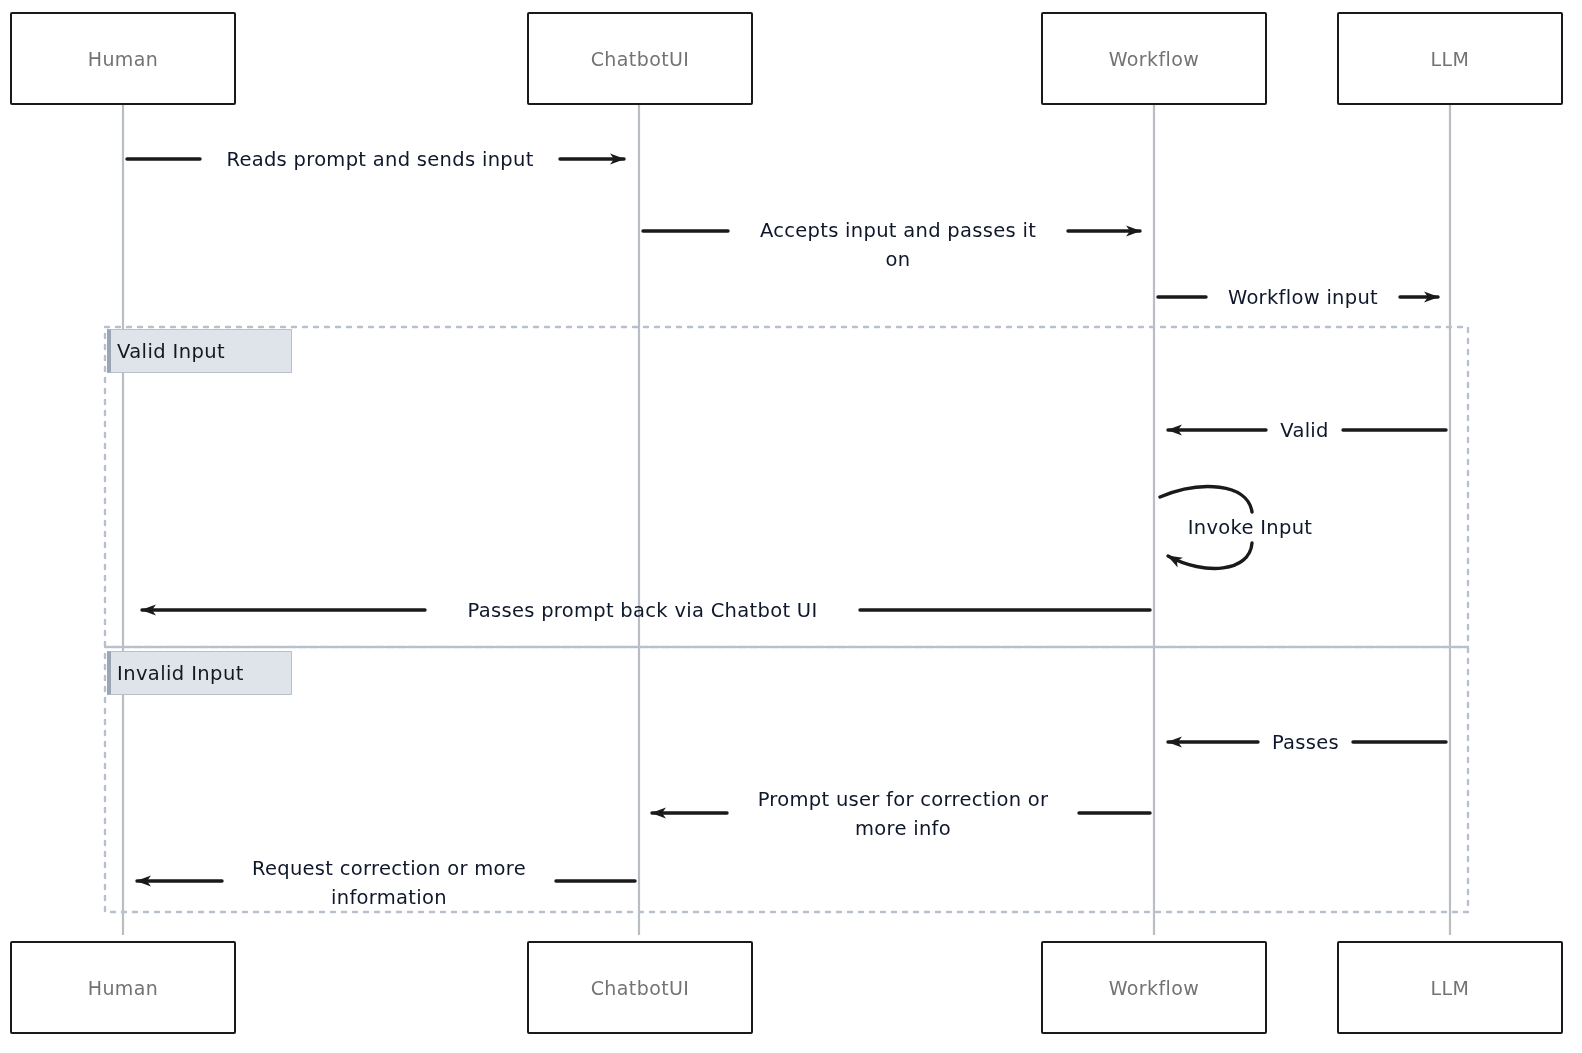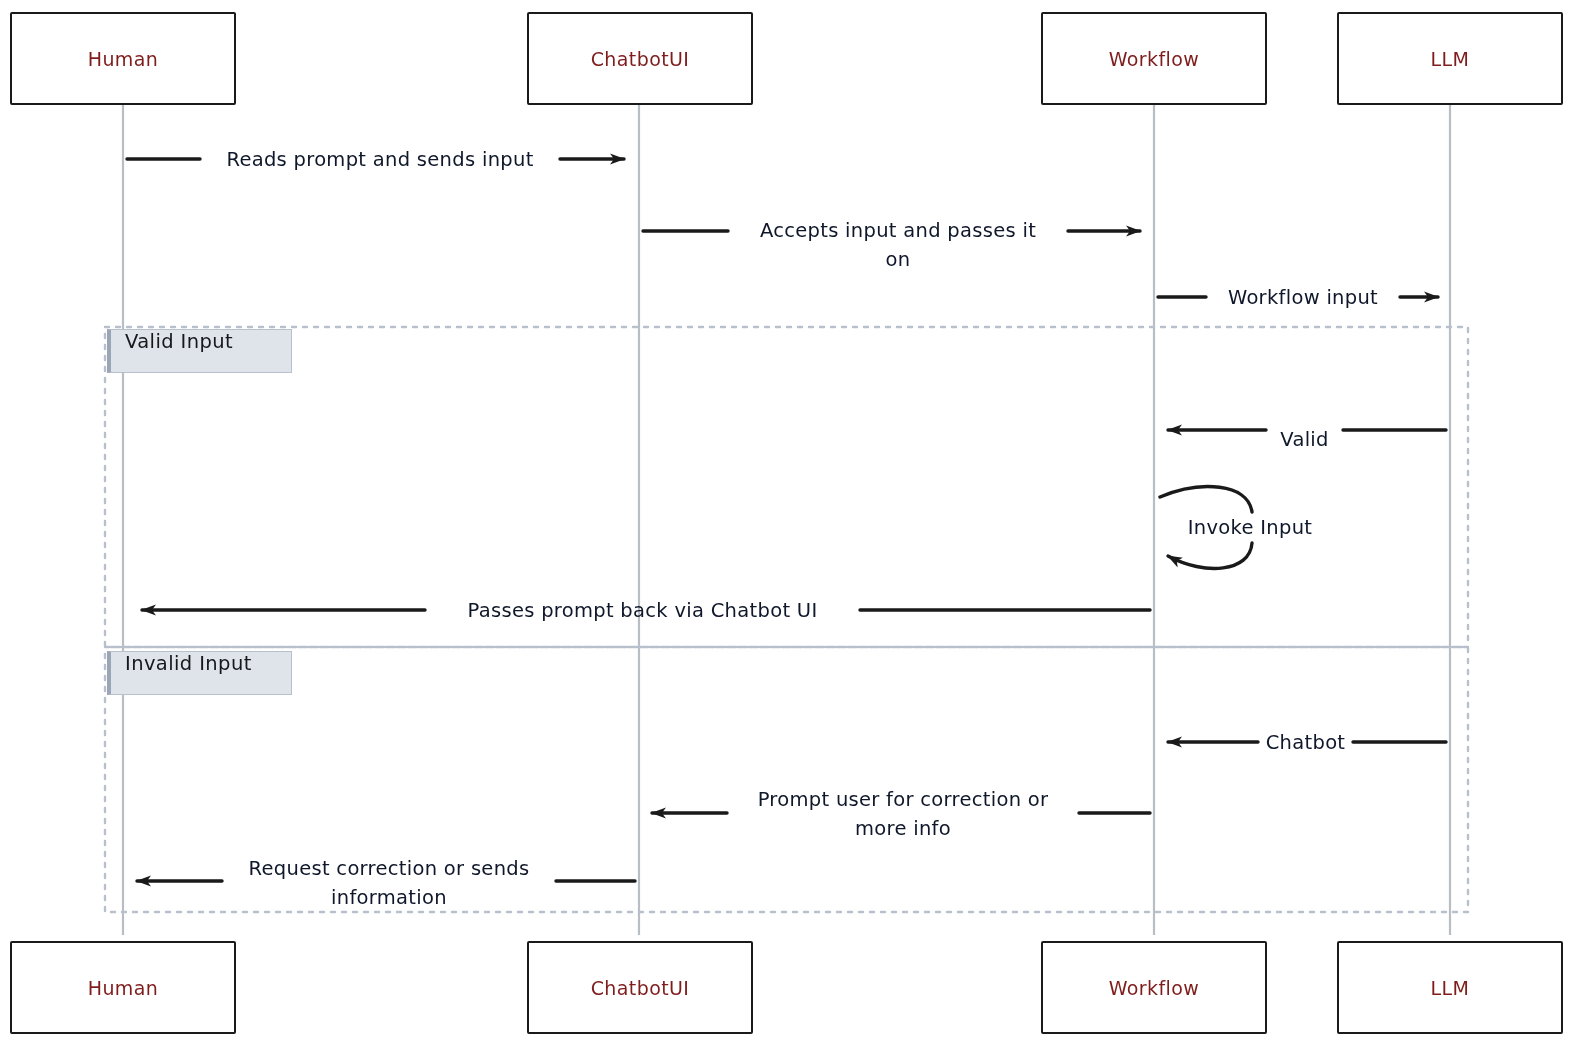--- a/index.html
+++ b/index.html
@@ -28,21 +28,21 @@
     position: absolute;
     box-sizing: border-box;
     border: 2.5px solid #1a1a1a;
     background: #ffffff;
     border-radius: 2px;
     display: flex;
     align-items: center;
     justify-content: center;
     font-family: "DejaVu Sans", sans-serif;
     font-size: 19px;
-    color: #7f1d1d;
+    color: #737373;
     letter-spacing: 0.4px;
   }
   .msg-label {
     position: absolute;
     font-family: "DejaVu Sans", sans-serif;
     font-size: 19.5px;
     color: #0f172a;
     text-align: center;
     line-height: 29px;
     letter-spacing: 0.3px;
@@ -52,22 +52,22 @@
   .frag-label {
     position: absolute;
     box-sizing: border-box;
     background: #dfe4ea;
     border: 1px solid #b7c0cc;
     border-left: 4px solid #9aa6b5;
     font-family: "DejaVu Sans", sans-serif;
     font-size: 19.5px;
     color: #16181c;
     display: flex;
-    align-items: flex-start;
-    padding-left: 14px;
+    align-items: center;
+    padding-left: 6px;
     letter-spacing: 0.4px;
   }
 </style>
 </head>
 <body>
 
 <div id="canvas">
 
   <svg class="diagram" viewBox="0 0 1582 1053">
     <defs>
@@ -152,27 +152,27 @@
     <span>Invalid Input</span>
   </div>
 
   <div class="msg-label" style="left:200px; top:145px; width:360px;">Reads prompt and sends input</div>
 
   <div class="msg-label" style="left:728px; top:216px; width:340px;">Accepts input and passes it
 on</div>
 
   <div class="msg-label" style="left:1206px; top:283px; width:194px;">Workflow input</div>
 
-  <div class="msg-label" style="left:1266px; top:416px; width:77px;margin-top:9px;">Valid</div>
+  <div class="msg-label" style="left:1266px; top:416px; width:77px;">Valid</div>
 
   <div class="msg-label" style="left:1178px; top:513px; width:144px;">Invoke Input</div>
 
   <div class="msg-label" style="left:425px; top:596px; width:435px;">Passes prompt back via Chatbot UI</div>
 
-  <div class="msg-label" style="left:1258px; top:728px; width:95px;">Chatbot</div>
+  <div class="msg-label" style="left:1258px; top:728px; width:95px;">Passes</div>
 
   <div class="msg-label" style="left:727px; top:785px; width:352px;">Prompt user for correction or
 more info</div>
 
-  <div class="msg-label" style="left:222px; top:854px; width:334px;">Request correction or sends
+  <div class="msg-label" style="left:222px; top:854px; width:334px;">Request correction or more
 information</div>
 
 </div>
 
 </body></html>

